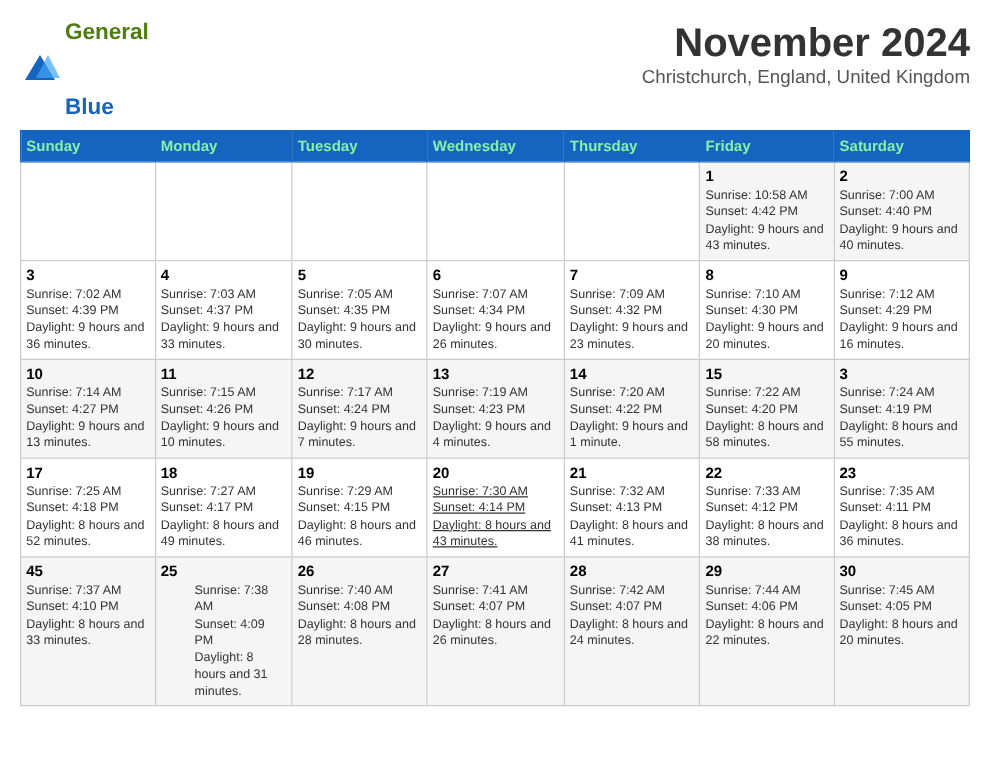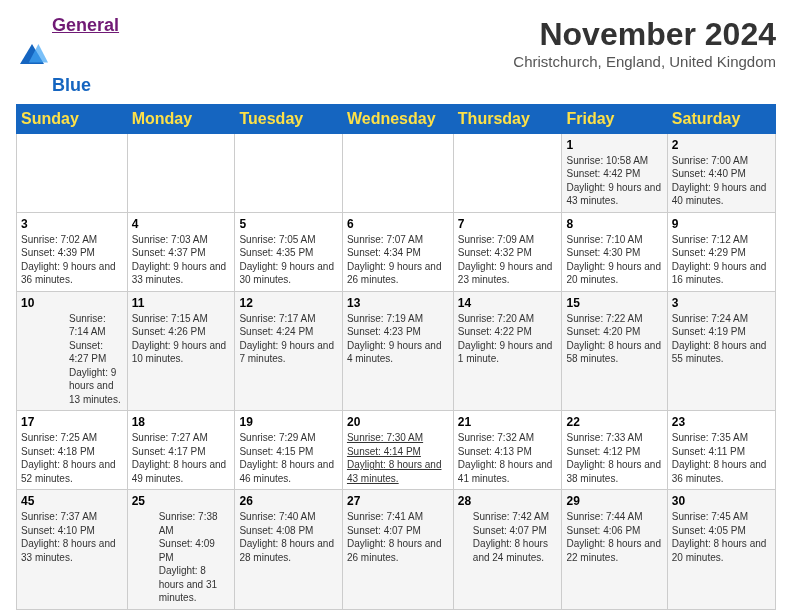--- a/index.html
+++ b/index.html
@@ -19,21 +19,21 @@
     .logo {
       display: flex;
       align-items: center;
       gap: 4px;
     }
     .logo-text {
       font-size: 18px;
       font-weight: bold;
       line-height: 1.1;
     }
-    .logo-general { color: #701a75; text-decoration: underline; }
+    .logo-general { color: #4d7c0f; }
     .logo-blue { color: #1565c0; margin-top: 40px; }
     .logo-icon {
       width: 32px;
       height: 32px;
     }
     .title-area {
       text-align: right;
     }
     .month-title {
       font-size: 32px;
@@ -44,24 +44,24 @@
       font-size: 15px;
       color: #555;
     }
     .calendar-table {
       width: 100%;
       border-collapse: collapse;
       font-size: 10.5px;
     }
     .calendar-table thead tr th {
       background: #1565c0;
-      color: #fde047;
+      color: #86efac;
       padding: 5px 4px;
       text-align: left;
-      font-size: 16px;
+      font-size: 12px;
       border: 1px solid #1565c0;
     }
     .calendar-table tbody tr td {
       border: 1px solid #ccc;
       vertical-align: top;
       padding: 4px 4px;
       width: 113px;
       min-height: 80px;
       background: #fff;
     }
@@ -174,21 +174,21 @@
         <td>
           <div class="day-num">9</div>
           <div class="day-info" style="white-space: pre-line;">Sunrise: 7:12 AM
 Sunset: 4:29 PM
 Daylight: 9 hours and 16 minutes.</div>
         </td>
       </tr>
       <tr>
         <td>
           <div class="day-num">10</div>
-          <div class="day-info" style="white-space: pre-line; margin-left: 48px;">Sunrise: 7:14 AM
+          <div class="day-info" style="white-space: pre-line;">Sunrise: 7:14 AM
 Sunset: 4:27 PM
 Daylight: 9 hours and 13 minutes.</div>
         </td>
         <td>
           <div class="day-num">11</div>
           <div class="day-info" style="white-space: pre-line;">Sunrise: 7:15 AM
 Sunset: 4:26 PM
 Daylight: 9 hours and 10 minutes.</div>
         </td>
         <td>
@@ -286,21 +286,21 @@
 Daylight: 8 hours and 28 minutes.</div>
         </td>
         <td>
           <div class="day-num">27</div>
           <div class="day-info" style="white-space: pre-line;">Sunrise: 7:41 AM
 Sunset: 4:07 PM
 Daylight: 8 hours and 26 minutes.</div>
         </td>
         <td>
           <div class="day-num">28</div>
-          <div class="day-info" style="white-space: pre-line; margin-left: 15px;">Sunrise: 7:42 AM
+          <div class="day-info" style="white-space: pre-line;">Sunrise: 7:42 AM
 Sunset: 4:07 PM
 Daylight: 8 hours and 24 minutes.</div>
         </td>
         <td>
           <div class="day-num">29</div>
           <div class="day-info" style="white-space: pre-line;">Sunrise: 7:44 AM
 Sunset: 4:06 PM
 Daylight: 8 hours and 22 minutes.</div>
         </td>
         <td>

